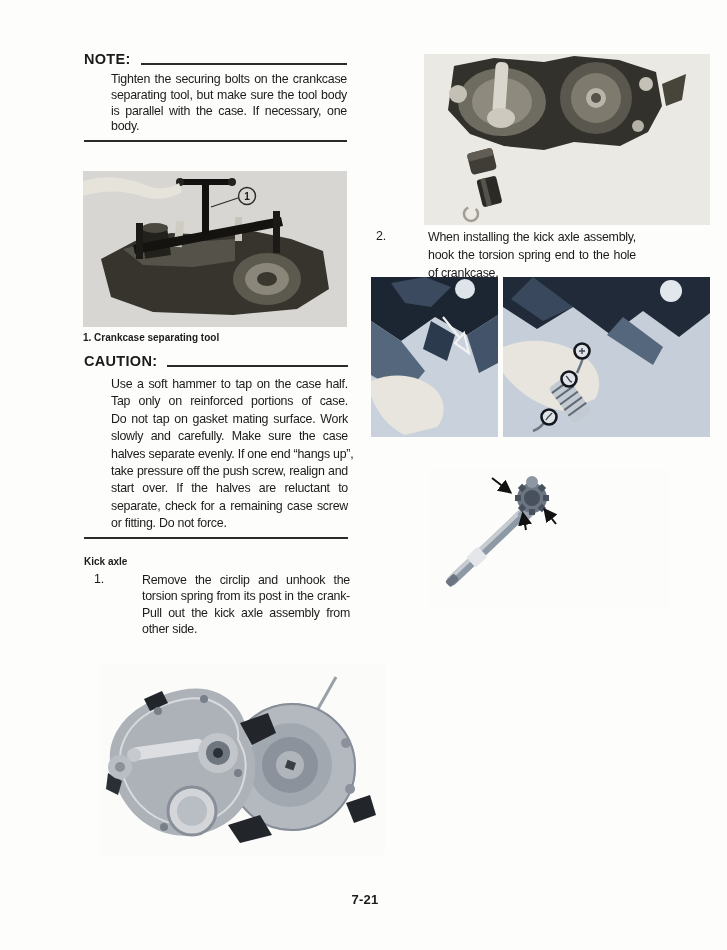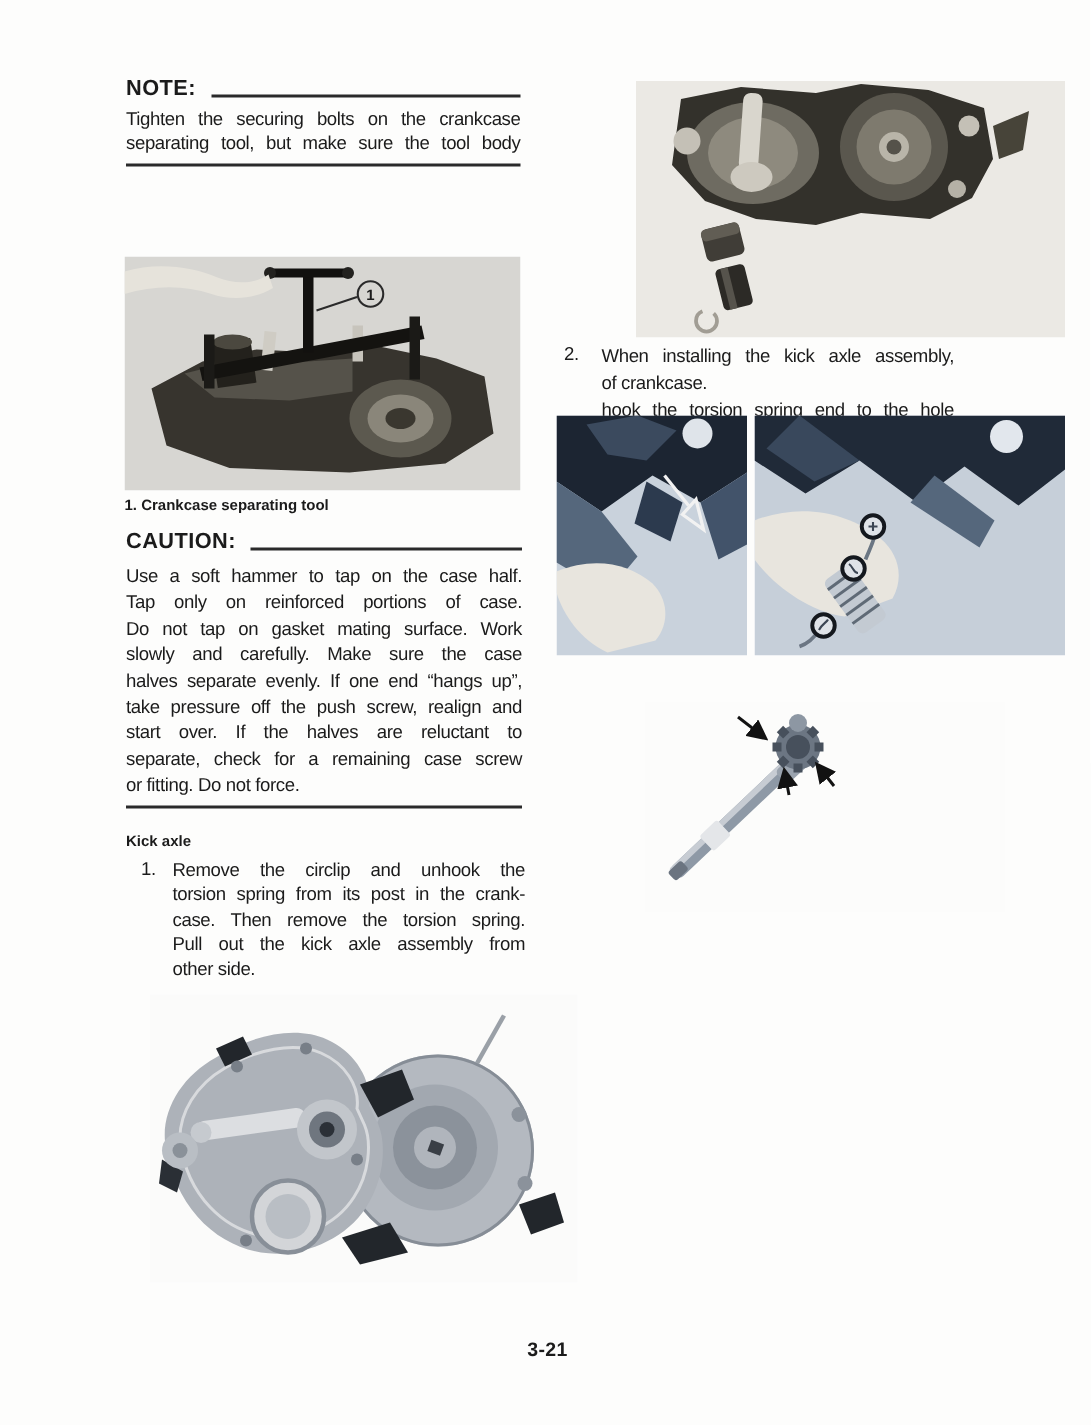--- a/index.html
+++ b/index.html
@@ -6,21 +6,21 @@
   .page{
     position:relative;width:727px;height:950px;background:#fdfdfc;
     font-family:"Liberation Sans",sans-serif;color:#1b1b1b;overflow:hidden;
   }
   .abs{position:absolute;}
   .hd-row{display:flex;align-items:flex-end;}
   .hd{font-size:14.5px;font-weight:bold;letter-spacing:.3px;line-height:18px;}
   .hd-line{flex:1;border-bottom:2px solid #2a2a2a;margin-left:10px;margin-bottom:3px;}
   .rule{border-top:2px solid #2a2a2a;}
   .copy{font-size:12.4px;letter-spacing:-0.25px;}
-  .copy .tline{text-align:justify;text-align-last:justify;white-space:nowrap;}
+  .copy .tline{text-align:justify;text-align-last:justify;white-space:nowrap;margin-left:27px;}
   .copy .tlast{text-align-last:left;}
   .note-body{line-height:15.8px;margin-top:4px;}
   .caution-body{line-height:17.4px;margin-top:6px;}
   .subhead{font-size:10px;font-weight:bold;letter-spacing:0;}
   .step{display:flex;margin-top:5px;}
   .stepnum{flex:0 0 auto;font-size:12.4px;}
   .steptext{flex:1;}
   .s1 .stepnum{width:21px;margin-left:10px;}
   .s1 .steptext{line-height:16.4px;}
   .s2 .stepnum{width:25px;}
@@ -37,20 +37,22 @@
 <div class="page">
 
   <section class="abs" style="left:84px;top:50px;width:263px;">
     <div class="hd-row">
       <span class="hd">NOTE:</span>
       <span class="hd-line"></span>
     </div>
     <div class="copy note-body">
         <div class="tline">Tighten the securing bolts on the crankcase</div>
         <div class="tline">separating tool, but make sure the tool body</div>
+        <div class="tline">is parallel with the case.  If necessary, one</div>
+        <div class="tline tlast">body.</div>
       </div>
     <div class="rule" style="margin-top:5px;"></div>
   </section>
 
   <figure class="abs" style="left:83px;top:171px;width:264px;">
     <svg width="264" height="156" viewBox="0 0 264 156">
       <rect width="264" height="156" fill="#d7d6d2"></rect>
       <path d="M18,88 L52,70 L88,62 L128,64 L170,60 L208,68 L240,80 L246,118 L214,138 L150,144 L70,141 L28,126 Z" fill="#37342e"></path>
       <path d="M40,78 L80,68 L122,70 L152,68 L152,90 L110,96 L60,94 Z" fill="#55524a"></path>
       <ellipse cx="184" cy="108" rx="34" ry="26" fill="#5c594f"></ellipse>
@@ -96,21 +98,20 @@
     <div class="rule" style="margin-top:4px;"></div>
   </section>
 
   <section class="abs" style="left:84px;top:556px;width:266px;">
     <div class="subhead">Kick axle</div>
     <div class="step s1 copy">
       <span class="stepnum">1.</span>
       <div class="steptext">
           <div class="tline">Remove the circlip and unhook the</div>
           <div class="tline">torsion spring from its post in the crank-</div>
-          <div class="tline">case.  Then remove the torsion spring.</div>
           <div class="tline">Pull out the kick axle assembly from</div>
           <div class="tline tlast">other side.</div>
         </div>
     </div>
   </section>
 
   <figure class="abs" style="left:100px;top:663px;">
     <svg width="285" height="192" viewBox="0 0 285 192">
       <rect width="285" height="192" fill="#fbfbfa"></rect>
       <line x1="236" y1="14" x2="210" y2="60" stroke="#9aa0a7" stroke-width="3"></line>
@@ -169,22 +170,22 @@
       </g>
       <circle cx="47" cy="160" r="7" fill="none" stroke="#a19d94" stroke-width="2.5" stroke-dasharray="30 8"></circle>
     </svg>
   </figure>
 
   <section class="abs" style="left:376px;top:224px;width:260px;">
     <div class="step s2 copy">
       <span class="stepnum">2.</span>
       <div class="steptext">
           <div class="tline">When installing the kick axle assembly,</div>
+          <div class="tline">hook the torsion spring end to the hole</div>
           <div class="tline tlast">of crankcase.</div>
-          <div class="tline">hook the torsion spring end to the hole</div>
         </div>
     </div>
   </section>
 
   <div class="abs two-panel" style="left:371px;top:277px;">
     <figure>
       <svg width="127" height="160" viewBox="0 0 127 160">
         <rect width="127" height="160" fill="#c9d2dc"></rect>
         <path d="M0,0 H127 V38 L96,58 L64,40 L30,64 L0,44 Z" fill="#1c2532"></path>
         <path d="M20,6 L54,0 L80,10 L60,30 L34,26 Z" fill="#3b4a5e"></path>
@@ -270,15 +271,15 @@
       </g>
       <g stroke="#121212" stroke-width="2">
         <line x1="96" y1="62" x2="93" y2="46" marker-end="url(#ah)"></line>
       </g>
       <g stroke="#121212" stroke-width="2">
         <line x1="126" y1="56" x2="115" y2="42" marker-end="url(#ah)"></line>
       </g>
     </svg>
   </figure>
 
-  <div class="abs pageno" style="left:340px;top:892px;width:50px;">3-21</div>
+  <div class="abs pageno" style="left:340px;top:892px;width:50px;">7-21</div>
 
 </div>
 
 </body></html>

